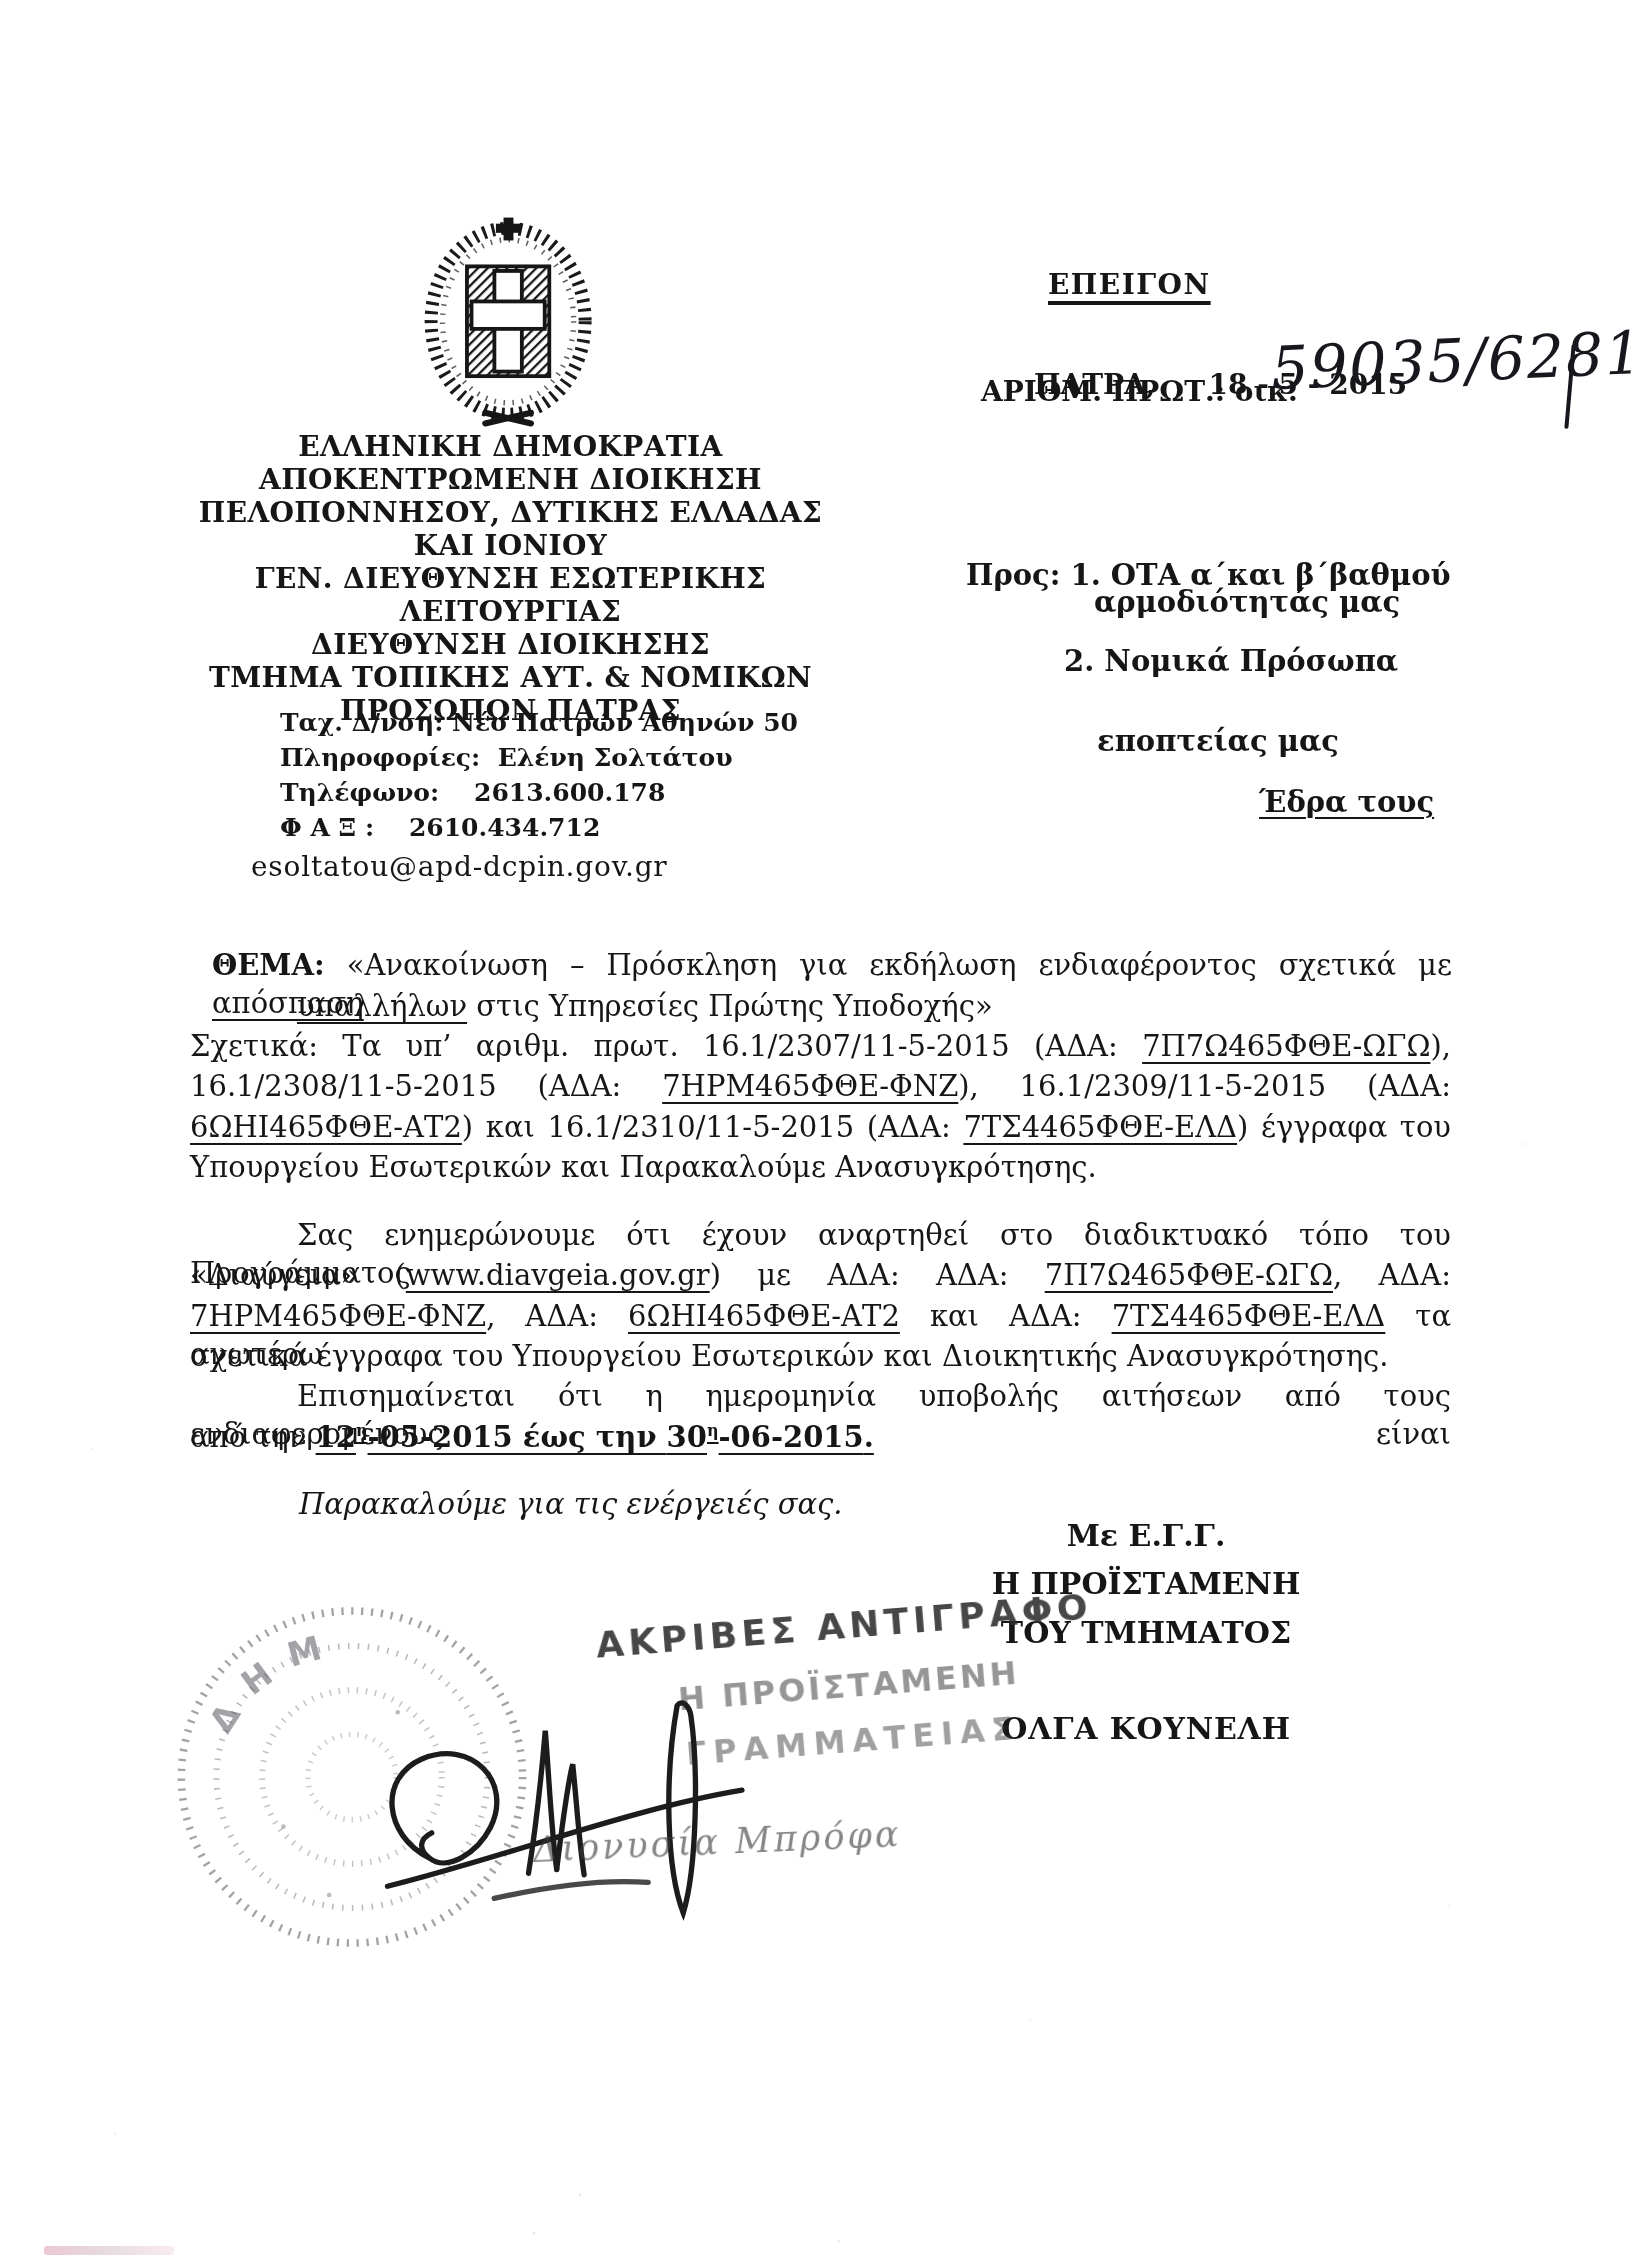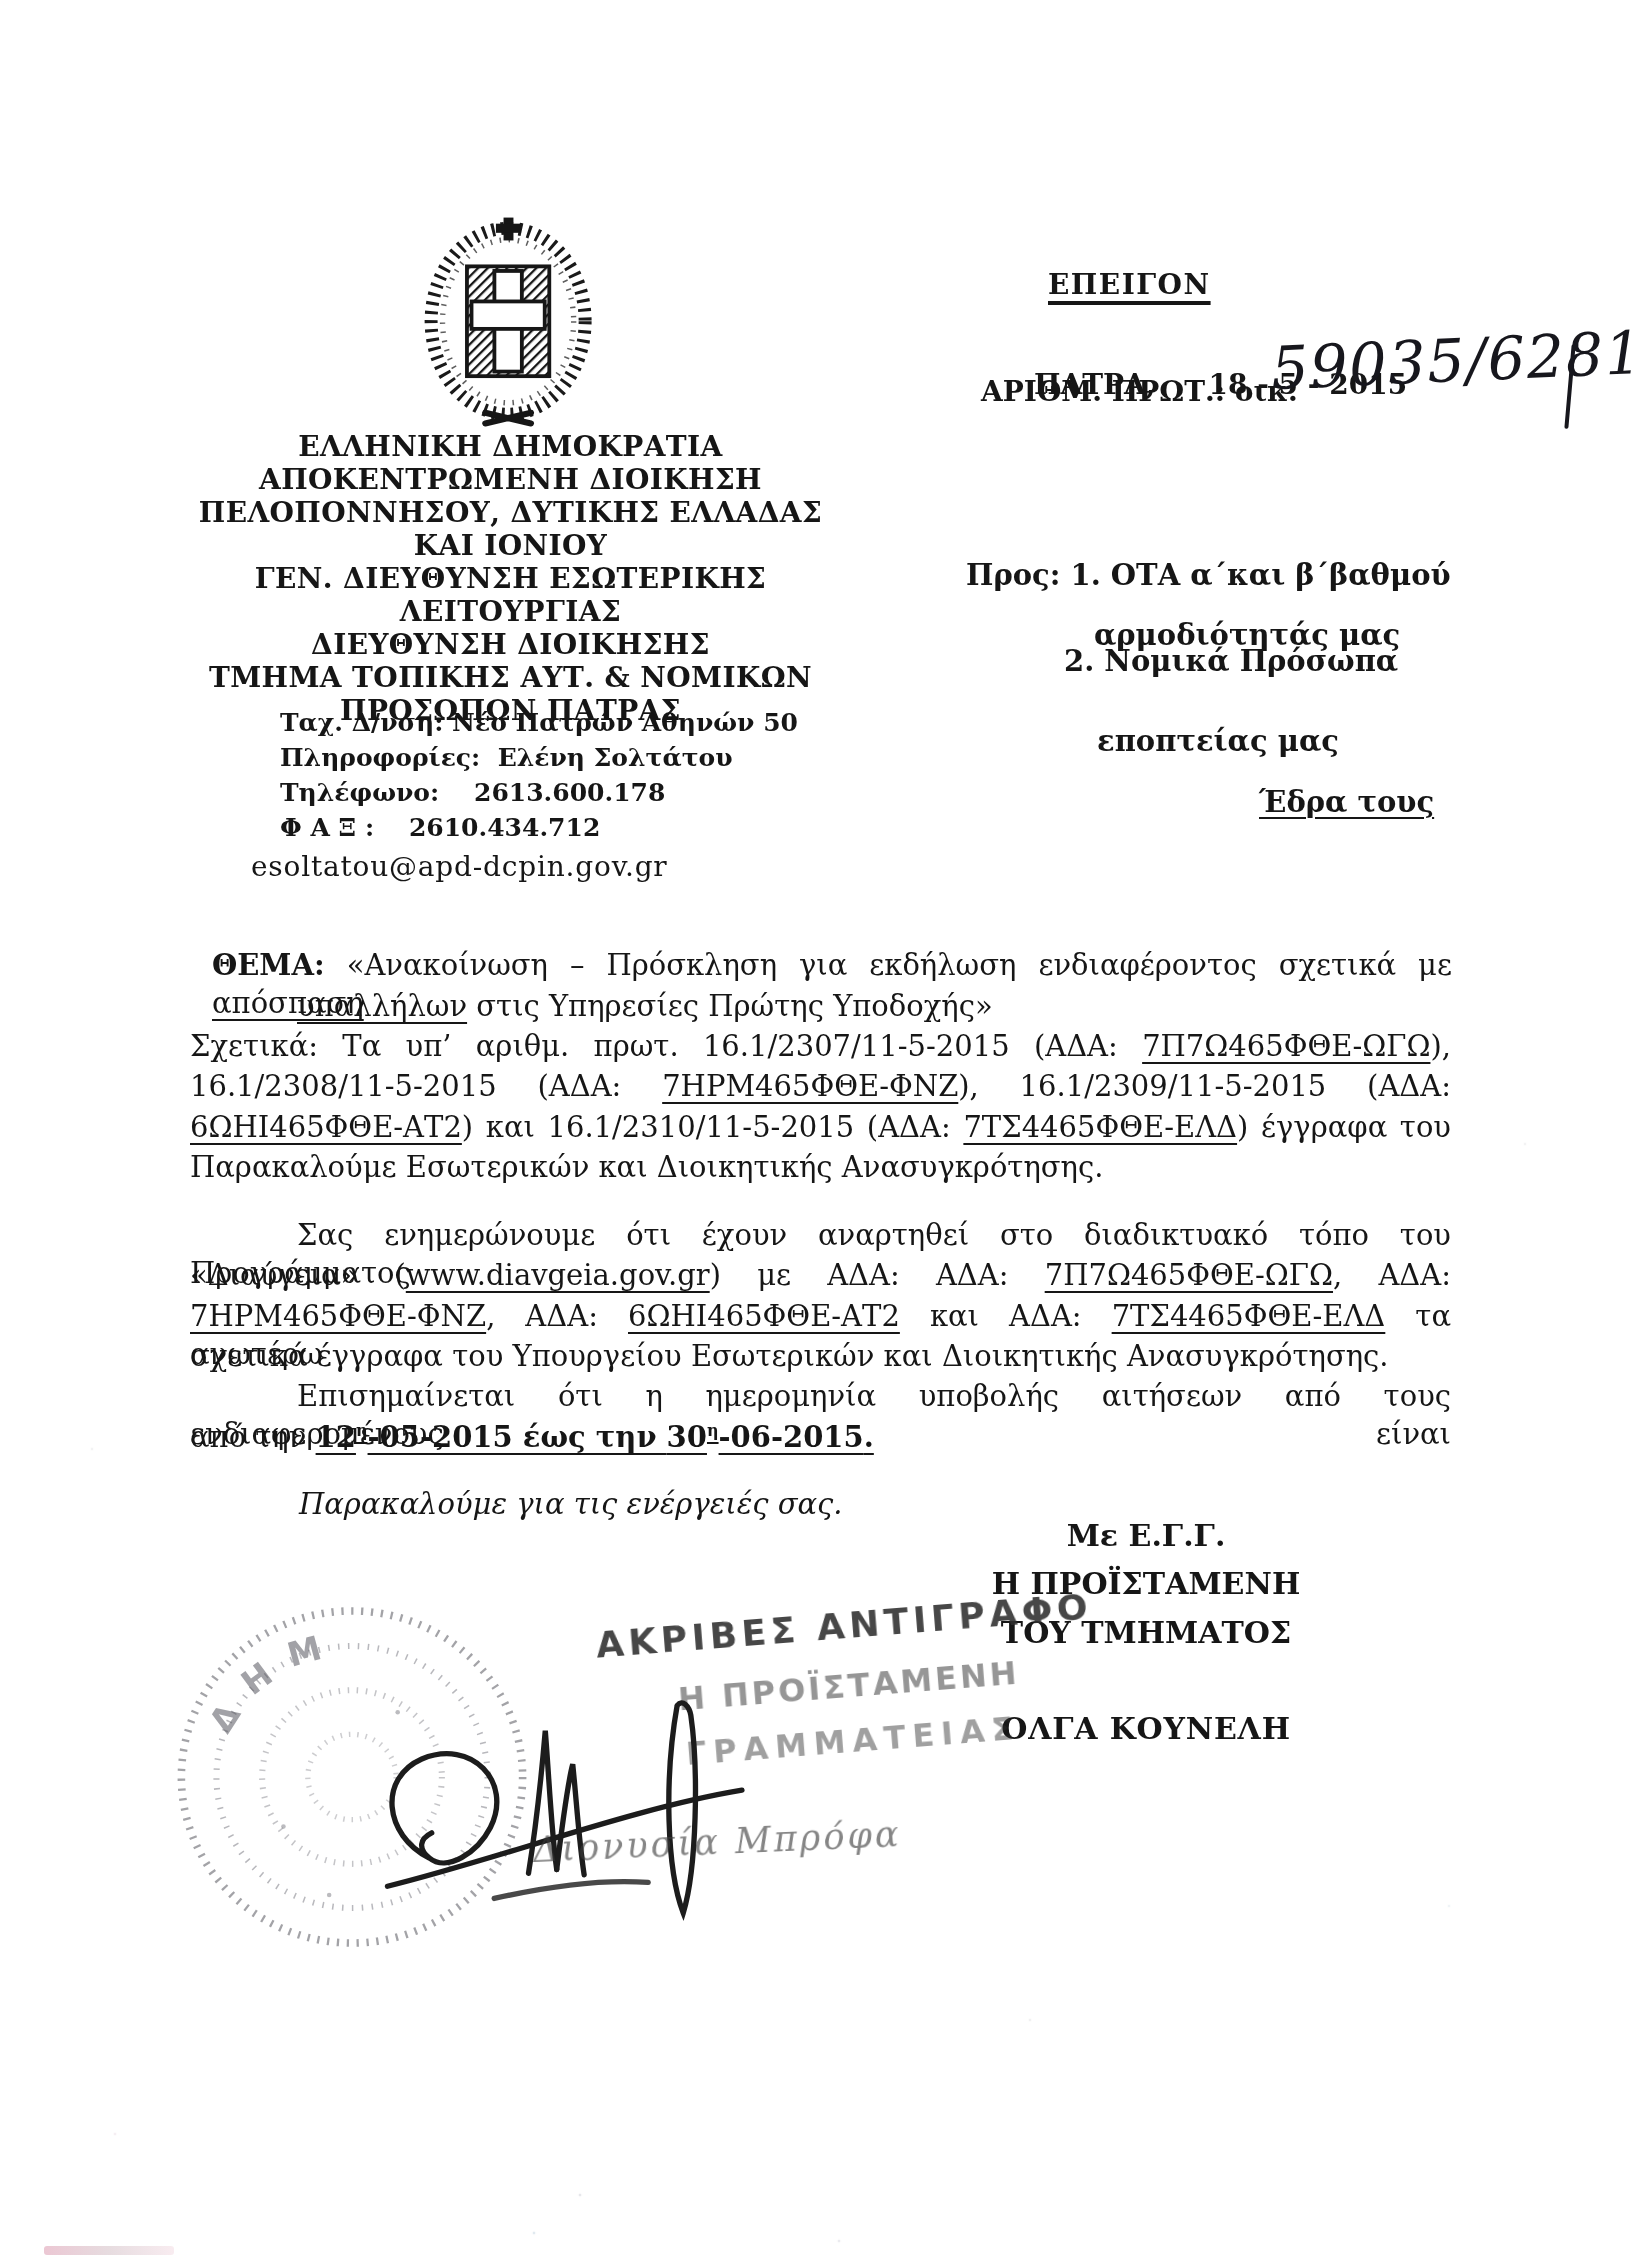--- a/index.html
+++ b/index.html
@@ -26,21 +26,21 @@
   .placedate .date{margin-left:53px;}
   .protoline{position:absolute;left:981px;top:375px;font-size:28px;font-weight:bold;}
   .protonum{position:absolute;left:1271px;top:326px;font-size:59px;font-style:italic;
             letter-spacing:1.5px;transform:rotate(-2.5deg);color:#17171d;}
   .penstroke{position:absolute;left:1568px;top:344px;width:3.8px;height:85px;background:#17171d;
              transform:rotate(5deg);border-radius:2.3px;}
 
   
   .rcp{position:absolute;font-size:29px;font-weight:bold;white-space:nowrap;}
   .r1{left:966px;top:558px;}
-  .r2{left:1094px;top:618px;}
+  .r2{left:1094px;top:585px;}
   .r3{left:1064px;top:644px;text-align:right;}
   .r4{left:1097px;top:724px;}
   .r5{left:1259px;top:785px;text-decoration:underline;text-decoration-thickness:2.3px;
       text-underline-offset:5.3px;}
 
   
   .bl{position:absolute;left:190px;width:1261px;font-size:29px;line-height:38px;}
   .just{text-align:justify;text-align-last:justify;}
   .bl .b,.b{font-weight:bold;}
   .bl .u,.u{text-decoration:underline;text-decoration-thickness:2.3px;text-underline-offset:6.1px;}
@@ -133,21 +133,21 @@
   <div class="rcp r2">αρμοδιότητάς μας</div>
   <div class="rcp r3">2. Νομικά Πρόσωπα</div>
   <div class="rcp r4">εποπτείας μας</div>
   <div class="rcp r5">Έδρα τους</div>
 
   <div class="bl just" style="left:212px;width:1240px;top:946px"><span class="b">ΘΕΜΑ:</span><span> «Ανακοίνωση – Πρόσκληση για εκδήλωση ενδιαφέροντος σχετικά με </span><span class="u">απόσπαση</span></div>
   <div class="bl" style="left:297px;top:987px"><span class="u">υπαλλήλων</span><span> στις Υπηρεσίες Πρώτης Υποδοχής»</span></div>
   <div class="bl just" style="top:1027px"><span>Σχετικά: Τα υπ’ αριθμ. πρωτ. 16.1/2307/11-5-2015 (ΑΔΑ: </span><span class="u">7Π7Ω465ΦΘΕ-ΩΓΩ</span><span>),</span></div>
   <div class="bl just" style="top:1067px"><span>16.1/2308/11-5-2015 (ΑΔΑ: </span><span class="u">7ΗΡΜ465ΦΘΕ-ΦΝΖ</span><span>), 16.1/2309/11-5-2015 (ΑΔΑ:</span></div>
   <div class="bl just" style="top:1108px"><span class="u">6ΩΗΙ465ΦΘΕ-ΑΤ2</span><span>) και 16.1/2310/11-5-2015 (ΑΔΑ: </span><span class="u">7ΤΣ4465ΦΘΕ-ΕΛΔ</span><span>) έγγραφα του</span></div>
-  <div class="bl" style="top:1148px"><span>Παρακαλούμε Εσωτερικών και Διοικητικής Ανασυγκρότησης.</span></div>
+  <div class="bl" style="top:1148px"><span>Υπουργείου Εσωτερικών και Παρακαλούμε Ανασυγκρότησης.</span></div>
   <div class="bl just" style="top:1216px;text-indent:107px"><span>Σας ενημερώνουμε ότι έχουν αναρτηθεί στο διαδικτυακό τόπο του Προγράμματος</span></div>
   <div class="bl just" style="top:1256px"><span>«Διαύγεια» (</span><span class="u">www.diavgeia.gov.gr</span><span>) με ΑΔΑ: ΑΔΑ: </span><span class="u">7Π7Ω465ΦΘΕ-ΩΓΩ</span><span>, ΑΔΑ:</span></div>
   <div class="bl just" style="top:1297px"><span class="u">7ΗΡΜ465ΦΘΕ-ΦΝΖ</span><span>, ΑΔΑ: </span><span class="u">6ΩΗΙ465ΦΘΕ-ΑΤ2</span><span> και ΑΔΑ: </span><span class="u">7ΤΣ4465ΦΘΕ-ΕΛΔ</span><span> τα ανωτέρω</span></div>
   <div class="bl" style="top:1337px"><span>σχετικά έγγραφα του Υπουργείου Εσωτερικών και Διοικητικής Ανασυγκρότησης.</span></div>
   <div class="bl just" style="top:1377px;text-indent:107px"><span>Επισημαίνεται ότι η ημερομηνία υποβολής αιτήσεων από τους ενδιαφερομένους είναι</span></div>
   <div class="bl" style="top:1418px"><span>από την </span><span class="b u">12</span><sup class="b u">η</sup><span class="b u">-05-2015 έως την </span><span class="b u">30</span><sup class="b u">η</sup><span class="b u">-06-2015</span><span class="b u">.</span></div>
   <div class="closing">Παρακαλούμε για τις ενέργειές σας.</div>
 
   <div class="sig s1">Με Ε.Γ.Γ.</div>
   <div class="sig s2">Η ΠΡΟΪΣΤΑΜΕΝΗ</div>

